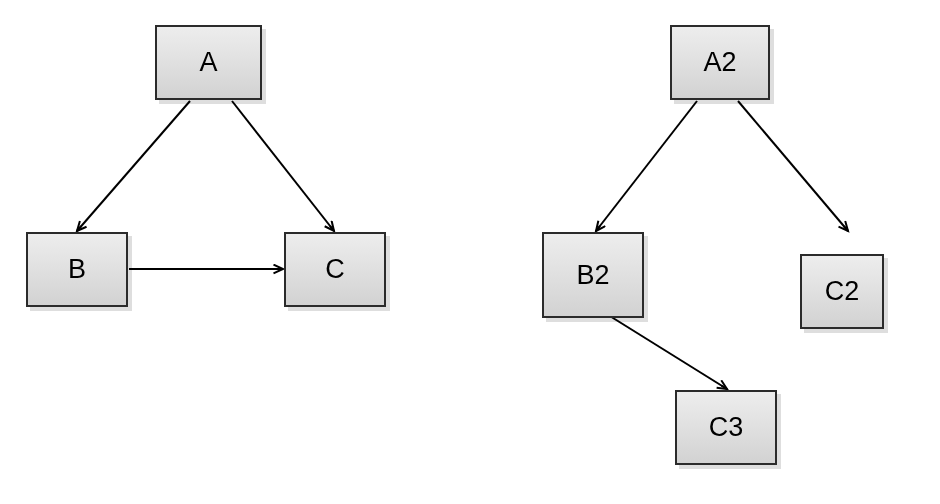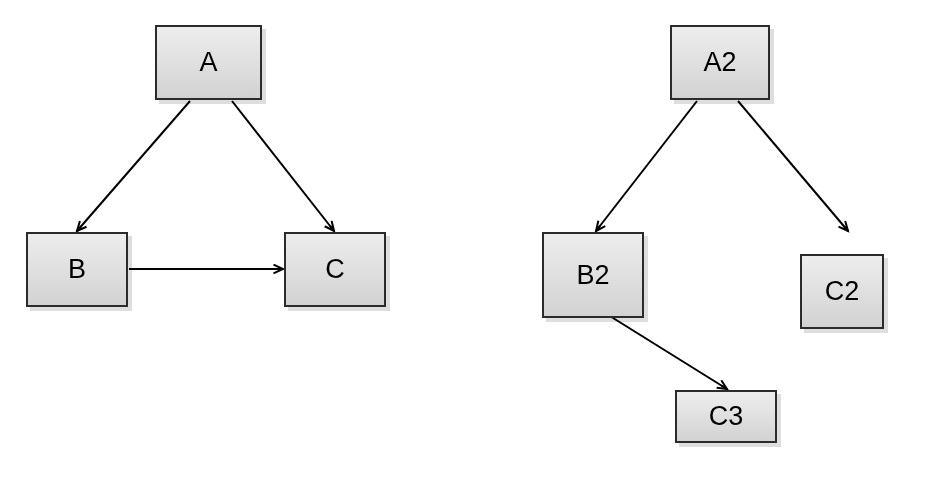--- a/index.html
+++ b/index.html
@@ -81,18 +81,18 @@
       </div>
       <div class="node" style="left: 670px; top: 25px; width: 100px; height: 75px;">
         <span class="node-label">A2</span>
       </div>
       <div class="node" style="left: 542px; top: 232px; width: 102px; height: 86px;">
         <span class="node-label">B2</span>
       </div>
       <div class="node" style="left: 800px; top: 232px; width: 84px; height: 75px; margin-top: 22px;">
         <span class="node-label">C2</span>
       </div>
-      <div class="node" style="left: 675px; top: 390px; width: 102px; height: 53px;">
+      <div class="node" style="left: 675px; top: 390px; width: 102px; height: 75px;">
         <span class="node-label">C3</span>
       </div>
     </div>
 
 </div>
 
 </body></html>

